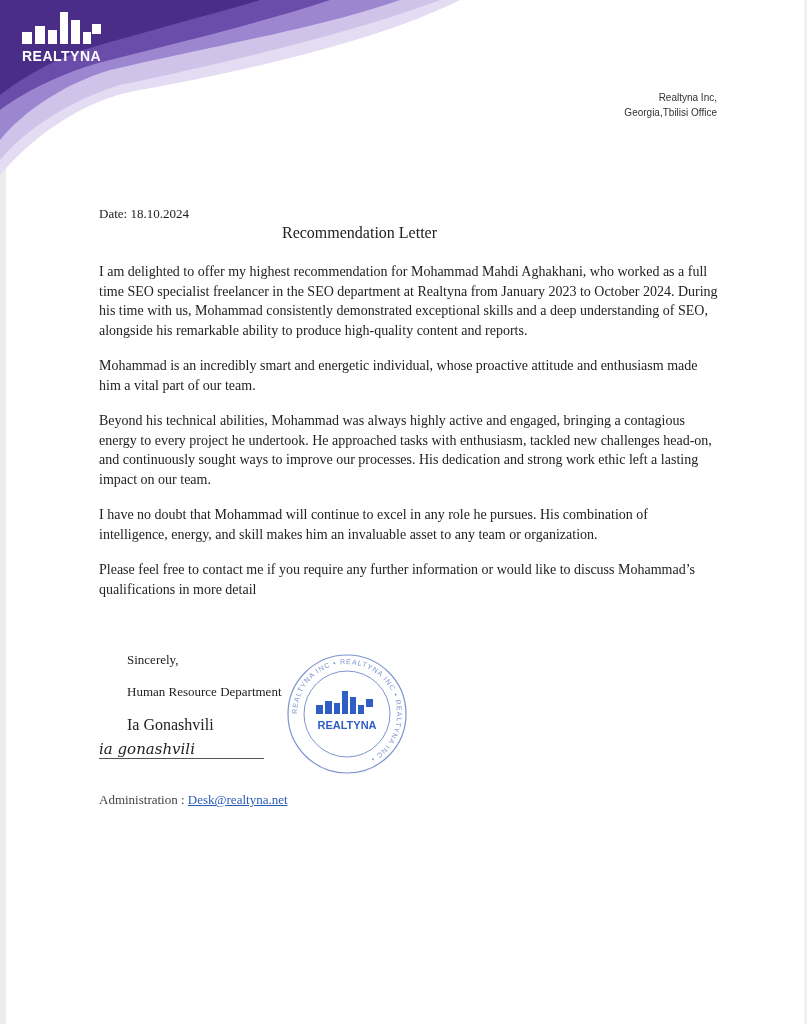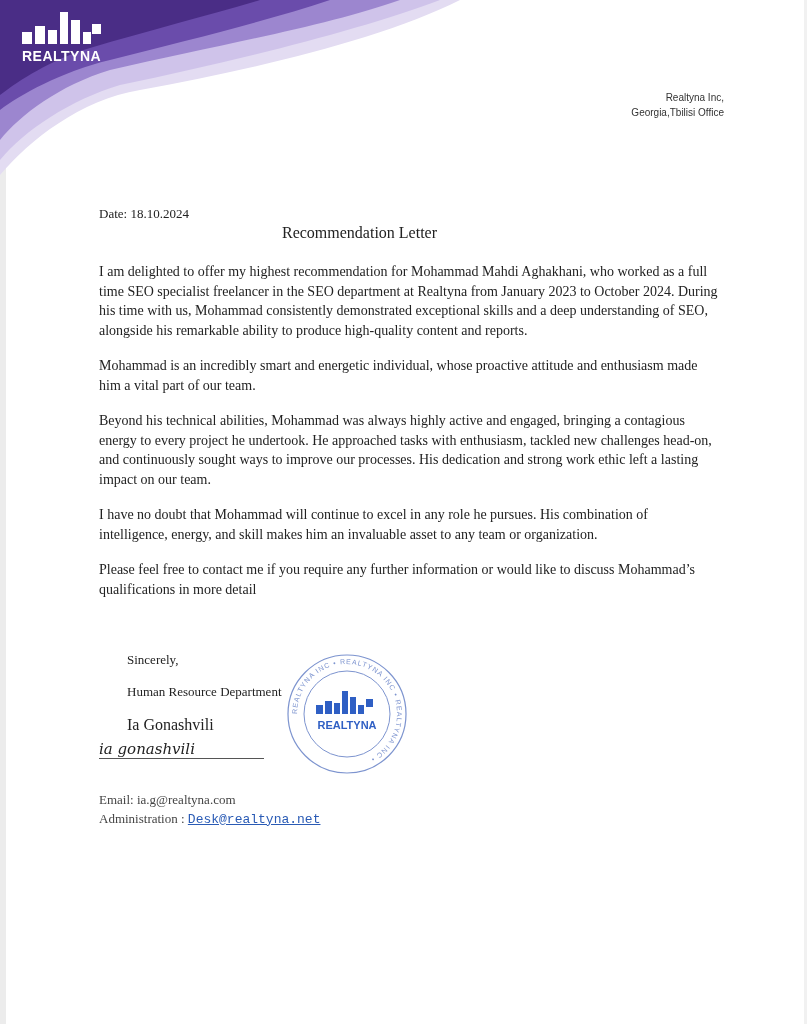--- a/index.html
+++ b/index.html
@@ -12,38 +12,38 @@
   .left-edge { position: absolute; left: 0; top: 0; width: 6px; height: 1024px; background: #ececec; }
   .right-edge { position: absolute; right: 0; top: 0; width: 3px; height: 1024px; background: #f1f1f1; }
   .header-wave { position: absolute; left: 0; top: 0; width: 807px; height: 200px; }
   .logo { position: absolute; left: 22px; top: 8px; width: 82px; }
   .logo svg { display: block; }
   .logo-text {
     font-family: "Liberation Sans", sans-serif; font-weight: bold; color: #fff;
     font-size: 14px; letter-spacing: 0.5px; margin-top: 2px;
   }
   .company-block {
-    position: absolute; right: 83px; top: 90px; text-align: right;
+    position: absolute; right: 90px; top: 90px; text-align: right;
     font-family: "Liberation Sans", sans-serif; font-size: 10px; color: #333; line-height: 15px;
   }
   .date { position: absolute; left: 99px; top: 206px; font-size: 13px; }
   .title { position: absolute; left: 0; width: 719px; top: 224px; text-align: center; font-size: 16px; color: #222; }
   .body { position: absolute; left: 99px; top: 262px; width: 620px; font-size: 14px; line-height: 19.5px; }
   .body p { margin: 0 0 16px 0; }
   .closing { position: absolute; left: 99px; top: 652px; font-size: 13px; margin-left: 28px; }
   .closing div { margin-bottom: 16px; }
   .signer-name { font-size: 16px; }
   .signature {
     position: absolute; left: 99px; top: 740px; width: 165px;
     font-family: "DejaVu Serif", serif; font-style: italic; font-size: 15px;
     border-bottom: 1px solid #555; line-height: 18px;
   }
   .seal { position: absolute; left: 284px; top: 653px; width: 126px; height: 122px; }
   .contact { position: absolute; left: 99px; top: 791px; font-size: 13px; line-height: 18.5px; color: #444; }
-  .contact a { color: #2a5bb5; text-decoration: underline; font-family: Liberation Mono, monospace; }
+  .contact a { color: #2a5bb5; text-decoration: underline; }
 </style>
 </head>
 <body>
 
 <div class="left-edge"></div>
 <div class="right-edge"></div>
 
 <svg class="header-wave" viewBox="0 0 807 200" preserveAspectRatio="none">
   <path d="M0,0 L460,0 C380,40 250,70 140,90 C80,100 30,140 0,175 Z" fill="#e3dcf2"></path>
   <path d="M0,0 L440,0 C360,30 240,60 120,85 C70,100 25,130 0,160 Z" fill="#cfc3ea"></path>
@@ -103,15 +103,14 @@
     <rect x="50" y="50" width="6" height="11"></rect>
     <rect x="58" y="38" width="6" height="23"></rect>
     <rect x="66" y="44" width="6" height="17"></rect>
     <rect x="74" y="52" width="6" height="9"></rect>
     <rect x="82" y="46" width="7" height="8"></rect>
   </g>
   <text x="63" y="76" text-anchor="middle" font-family="Liberation Sans, sans-serif" font-weight="bold" font-size="11" fill="#2f5fc4">REALTYNA</text>
 </svg>
 
 <div class="contact">
-  <div><span>Email:  </span><span>ia.g@realtyna.com</span></div>
   <div><span>Administration : </span><a>Desk@realtyna.net</a></div>
 </div>
 
 </body></html>

